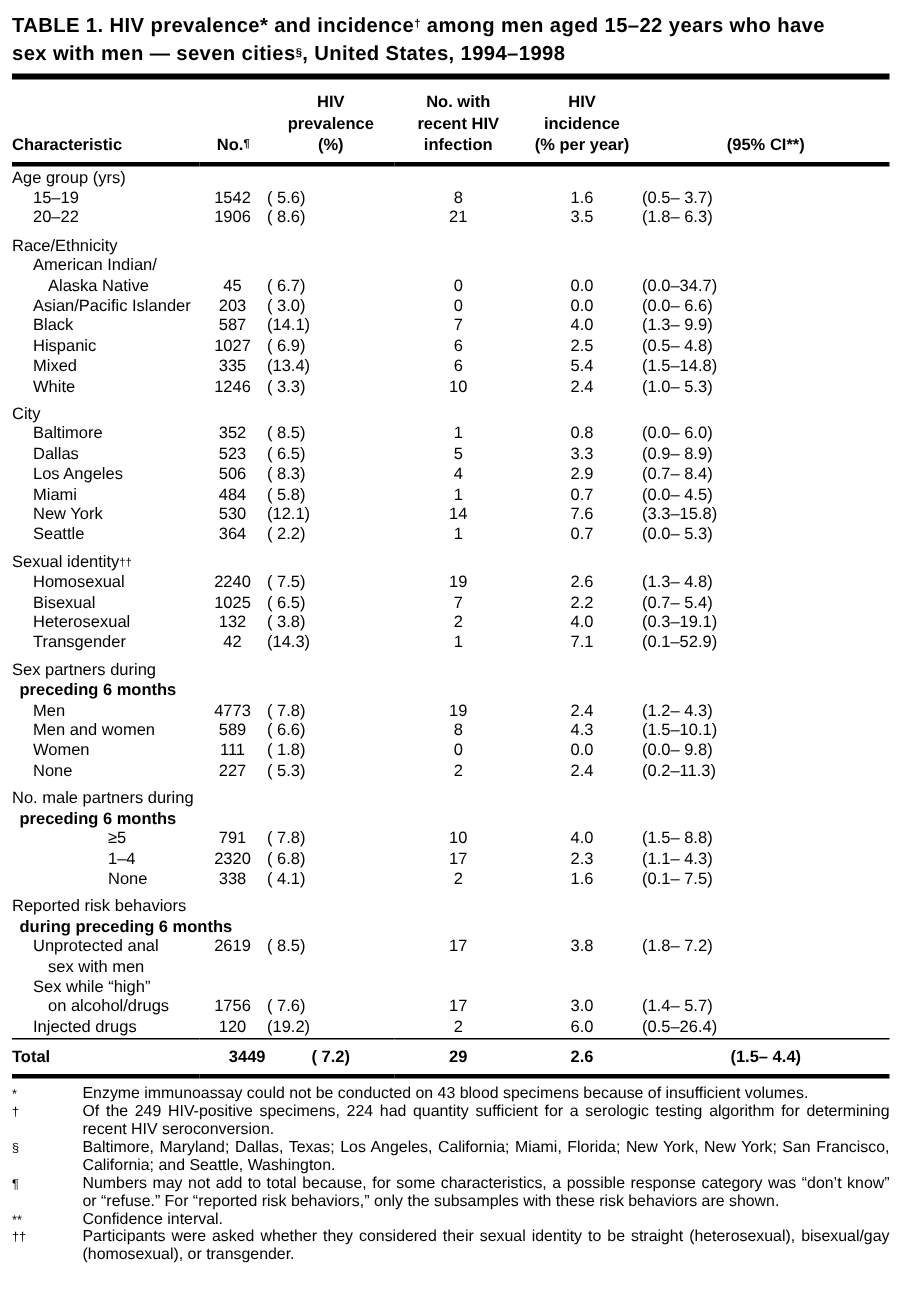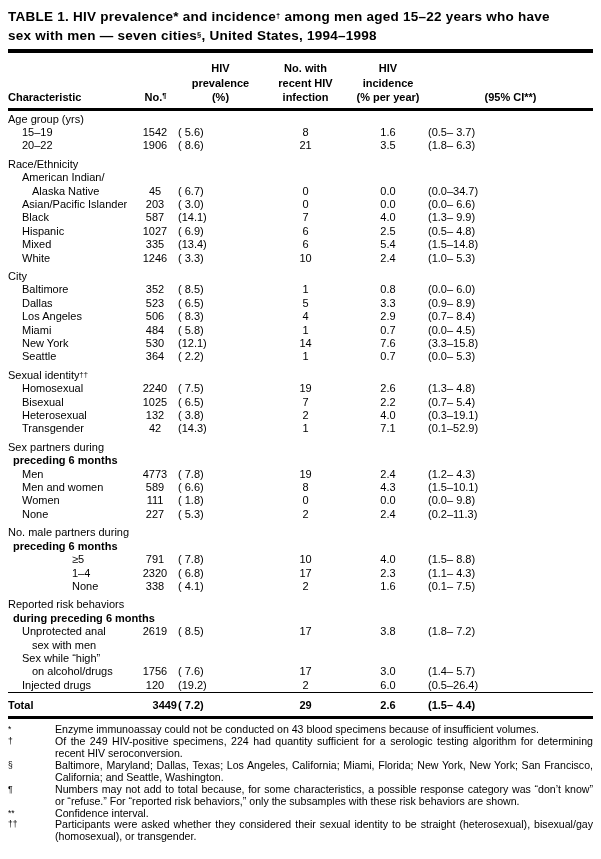--- a/index.html
+++ b/index.html
@@ -48,21 +48,21 @@
   tr.item td.c-char{padding-left:14px}
   tr.cont td.c-char{padding-left:24px}
   tr.deep td.c-char{padding-left:64px}
 
   tfoot td{
     font-size:11px;font-weight:bold;white-space:nowrap;
     border-top:1.5px solid #000;border-bottom:3.5px solid #000;
     padding:6px 0 5px 0;
   }
   tfoot td.c-no{text-align:right;padding-right:1px}
-  tfoot td.c-prev,tfoot td.c-ci{white-space:pre}
+  tfoot td.c-prev,tfoot td.c-ci{text-align:center;white-space:pre}
   tfoot td.c-recent,tfoot td.c-incid{}
 
   sup{font-size:7.5px;vertical-align:top;position:relative;top:-1px;}
 
   
   .footnotes{margin-top:5px;font-size:10.6px;line-height:11.9px;width:585px;}
   .fn{display:flex;align-items:flex-start;}
   .fn-marker{flex:0 0 15px;font-size:8.5px;line-height:11.9px;padding-top:0;}
   .fn-text{flex:1;text-align:justify;margin-left:32px;}
 </style>

